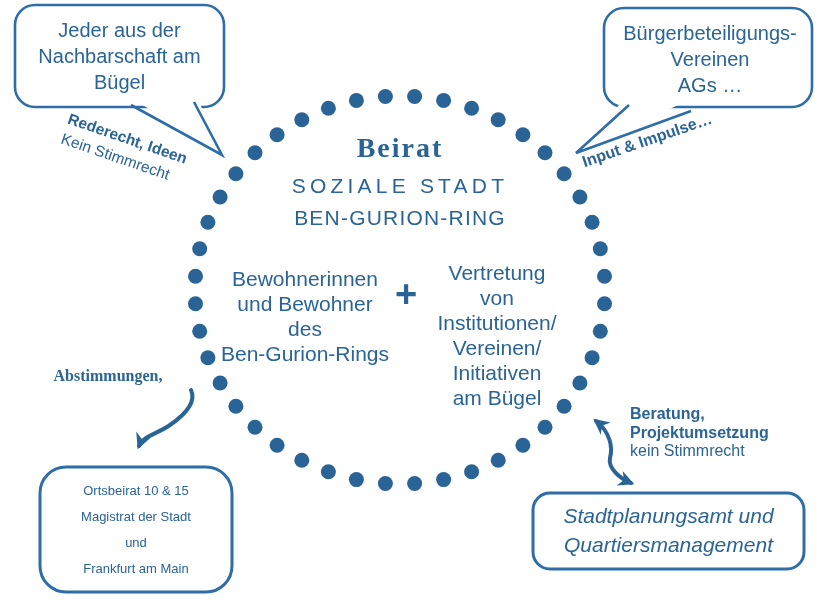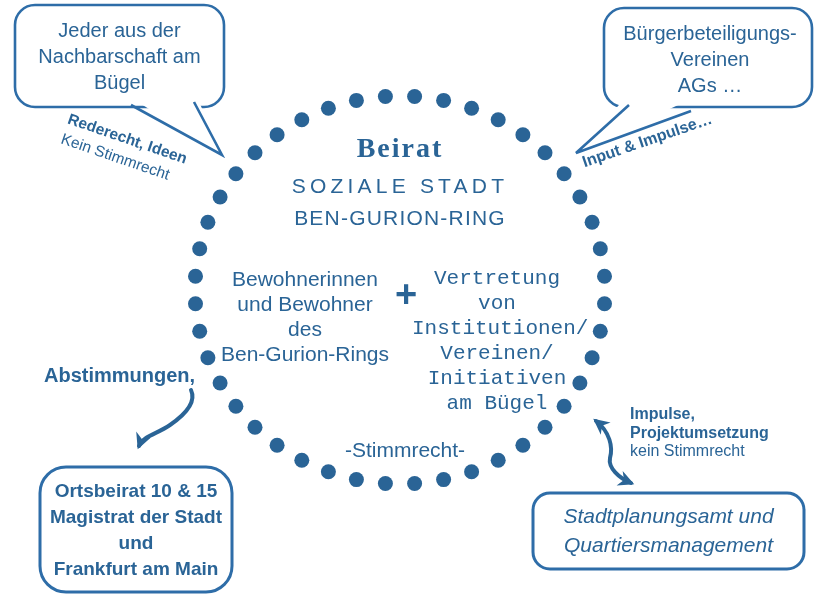--- a/index.html
+++ b/index.html
@@ -28,24 +28,24 @@
   .member{font-size:21px;line-height:25px;}
   .title-main{font-family:Liberation Serif, serif;font-weight:bold;font-size:28px;line-height:44px;letter-spacing:2px;}
   .title-sub1{font-size:21px;line-height:24px;letter-spacing:4.2px;margin-top:4px;white-space:nowrap;}
   .title-sub2{font-size:21px;line-height:24px;letter-spacing:1.2px;margin-top:8px;white-space:nowrap;}
   .plus{font-size:38px;font-weight:bold;line-height:36px;}
   .stimm{font-size:21px;}
   .note-b{font-weight:bold;font-size:15.5px;}
   .note-r{font-size:15.5px;}
   .note-tl{transform:rotate(19deg);transform-origin:left top;line-height:21px;white-space:nowrap;}
   .note-tr{transform:rotate(-19deg);transform-origin:left top;font-weight:bold;font-size:16px;white-space:nowrap;}
-  .note-bl{font-weight:bold;font-size:20px;line-height:19.5px;}
+  .note-bl{font-weight:bold;font-size:16px;line-height:19.5px;font-family:Liberation Serif, serif;}
   .note-br{font-size:16px;line-height:18.5px;white-space:nowrap;}
   .note-br .b{font-weight:bold;}
-  .boxbl-text{font-size:19px;line-height:26px;font-weight:bold;}
+  .boxbl-text{font-size:13px;line-height:26px;}
   .boxbr-text{font-size:21px;line-height:29px;}
 </style>
 </head>
 <body>
 
 <div id="stage">
 
   <svg width="820" height="600" viewBox="0 0 820 600">
     <defs>
       <marker id="ah" viewBox="0 0 10 10" refX="7.5" refY="5" markerWidth="4.4" markerHeight="4.4" orient="auto-start-reverse">
@@ -142,37 +142,36 @@
 
   <div class="txt center member abs" style="left:220px;top:266px;width:170px;">
     <div>Bewohnerinnen</div>
     <div>und Bewohner</div>
     <div>des</div>
     <div>Ben-Gurion-Rings</div>
   </div>
 
   <div class="txt center plus abs" style="left:388px;top:276px;width:36px;">+</div>
 
-  <div class="txt center member abs" style="left:412px;top:266px;width:170px;font-family:Liberation Mono, monospace;">
+  <div class="txt center member abs" style="left:412px;top:260px;width:170px;">
     <div>Vertretung</div>
     <div>von</div>
     <div>Institutionen/</div>
     <div>Vereinen/</div>
     <div>Initiativen</div>
     <div>am Bügel</div>
   </div>
 
-  <div class="txt center stimm abs" style="left:330px;top:438px;width:150px;">-Stimmrecht-</div>
 
   <div class="txt center note-bl abs" style="left:44px;top:366px;width:128px;">
     <div>Abstimmungen,</div>
   </div>
 
   <div class="txt note-br abs" style="left:630px;top:405px;">
-    <div class="b">Impulse,</div>
+    <div class="b">Beratung,</div>
     <div class="b">Projektumsetzung</div>
     <div>kein Stimmrecht</div>
   </div>
 
   <div class="txt center boxbl-text abs" style="left:40px;top:478px;width:192px;">
     <div>Ortsbeirat 10 &amp; 15</div>
     <div>Magistrat der Stadt</div>
     <div>und</div>
     <div>Frankfurt am Main</div>
   </div>

